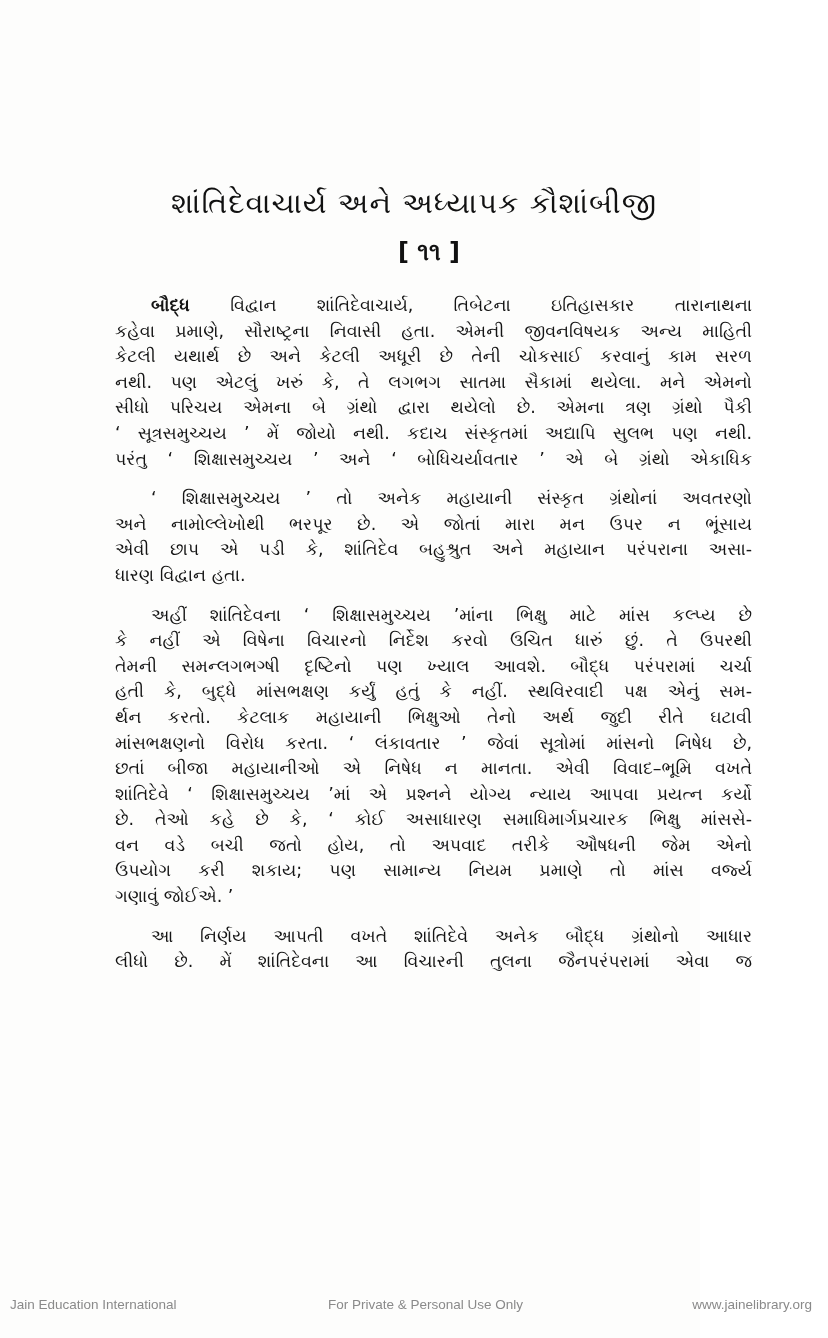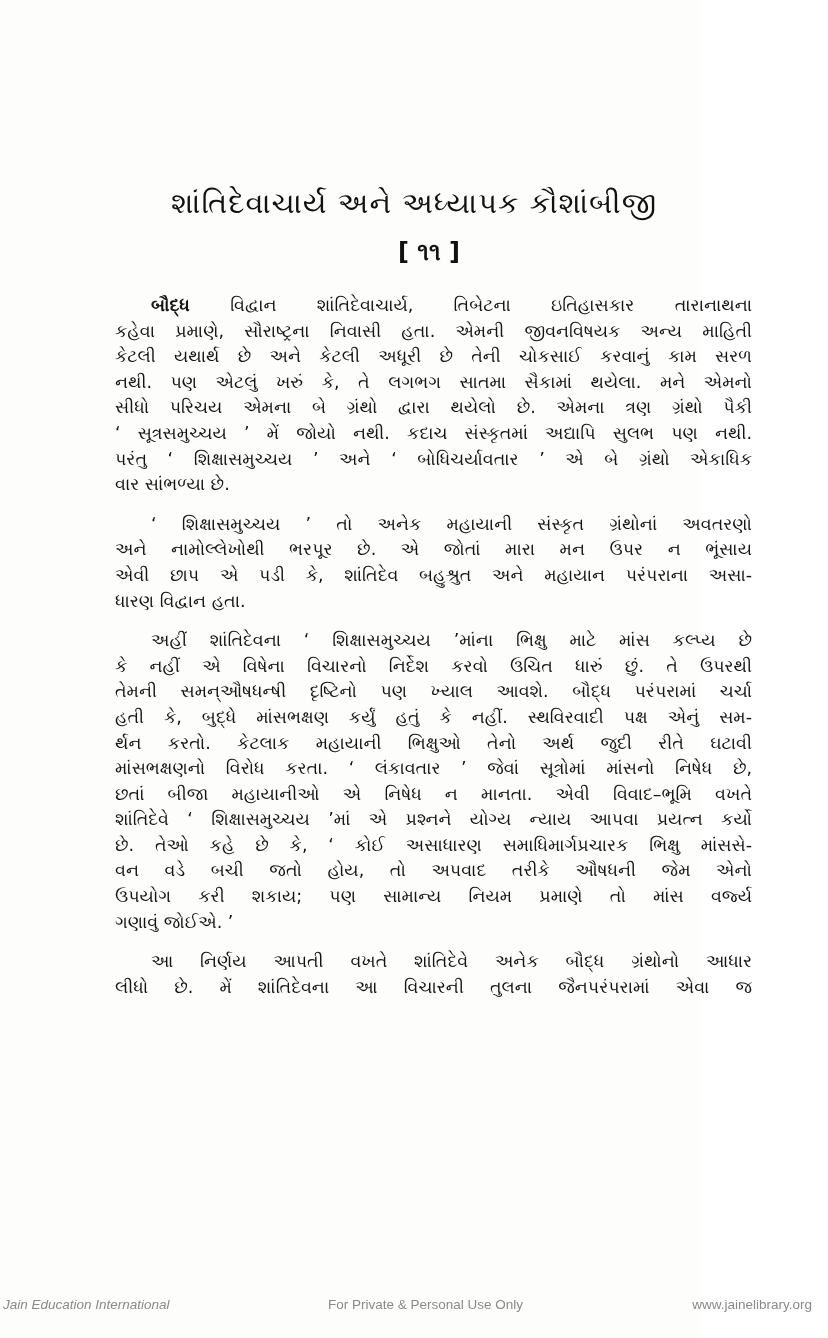--- a/index.html
+++ b/index.html
@@ -13,53 +13,52 @@
   .body { position:absolute; left:115px; top:293px; width:637px; }
   .line { font-size:17.5px; line-height:25.6px; height:25.6px; white-space:nowrap;
           text-align:justify; text-align-last:justify; overflow:hidden; }
   .line.last { text-align-last:left; }
   .line.indent { padding-left:36px; }
   .para-gap { height:14px; }
   .lead { font-weight:bold; }
   .footer { position:absolute; top:1297px; left:0; width:828px; height:22px;
             font-family:"Liberation Sans", sans-serif; font-size:13.5px; color:#8a8a8a; }
   .footer span { position:absolute; top:0; }
-  .f-left { left:3px;font-style:italic; }
+  .f-left { left:10px; }
   .f-mid { left:328px; }
   .f-right { right:16px;text-align:right; }
 </style>
 </head>
 <body>
 
 <div class="page">
 
   <div class="title">શાંતિદેવાચાર્ય અને અધ્યાપક કૌશાંબીજી</div>
   <div class="chapter">[ ૧૧ ]</div>
 
   <div class="body">
 
     <div class="line indent"><span class="lead">બૌદ્ધ</span><span> વિદ્વાન શાંતિદેવાચાર્ય, તિબેટના ઇતિહાસકાર તારાનાથના</span></div>
     <div class="line">કહેવા પ્રમાણે, સૌરાષ્ટ્રના નિવાસી હતા. એમની જીવનવિષયક અન્ય માહિતી</div>
     <div class="line">કેટલી યથાર્થ છે અને કેટલી અધૂરી છે તેની ચોકસાઈ કરવાનું કામ સરળ</div>
     <div class="line">નથી. પણ એટલું ખરું કે, તે લગભગ સાતમા સૈકામાં થયેલા. મને એમનો</div>
     <div class="line">સીધો પરિચય એમના બે ગ્રંથો દ્વારા થયેલો છે. એમના ત્રણ ગ્રંથો પૈકી</div>
     <div class="line">‘ સૂત્રસમુચ્ચય ’ મેં જોયો નથી. કદાચ સંસ્કૃતમાં અદ્યાપિ સુલભ પણ નથી.</div>
     <div class="line">પરંતુ ‘ શિક્ષાસમુચ્ચય ’ અને ‘ બોધિચર્યાવતાર ’ એ બે ગ્રંથો એકાધિક</div>
-    <div class="line last">વાર સાંભળ્યા છે.</div>
     <div class="para-gap"></div>
 
     <div class="line indent">‘ શિક્ષાસમુચ્ચય ’ તો અનેક મહાયાની સંસ્કૃત ગ્રંથોનાં અવતરણો</div>
     <div class="line">અને નામોલ્લેખોથી ભરપૂર છે. એ જોતાં મારા મન ઉપર ન ભૂંસાય</div>
     <div class="line">એવી છાપ એ પડી કે, શાંતિદેવ બહુશ્રુત અને મહાયાન પરંપરાના અસા-</div>
     <div class="line last">ધારણ વિદ્વાન હતા.</div>
     <div class="para-gap"></div>
 
     <div class="line indent">અહીં શાંતિદેવના ‘ શિક્ષાસમુચ્ચય ’માંના ભિક્ષુ માટે માંસ કલ્પ્ય છે</div>
     <div class="line">કે નહીં એ વિષેના વિચારનો નિર્દેશ કરવો ઉચિત ધારું છું. તે ઉપરથી</div>
-    <div class="line">તેમની સમન્ઔષધન્ષી દૃષ્ટિનો પણ ખ્યાલ આવશે. બૌદ્ધ પરંપરામાં ચર્ચા</div>
+    <div class="line">તેમની સમન્લગભગ્ષી દૃષ્ટિનો પણ ખ્યાલ આવશે. બૌદ્ધ પરંપરામાં ચર્ચા</div>
     <div class="line">હતી કે, બુદ્ધે માંસભક્ષણ કર્યું હતું કે નહીં. સ્થવિરવાદી પક્ષ એનું સમ-</div>
     <div class="line">ર્થન કરતો. કેટલાક મહાયાની ભિક્ષુઓ તેનો અર્થ જુદી રીતે ઘટાવી</div>
     <div class="line">માંસભક્ષણનો વિરોધ કરતા. ‘ લંકાવતાર ’ જેવાં સૂત્રોમાં માંસનો નિષેધ છે,</div>
     <div class="line">છતાં બીજા મહાયાનીઓ એ નિષેધ ન માનતા. એવી વિવાદ–ભૂમિ વખતે</div>
     <div class="line">શાંતિદેવે ‘ શિક્ષાસમુચ્ચય ’માં એ પ્રશ્નને યોગ્ય ન્યાય આપવા પ્રયત્ન કર્યો</div>
     <div class="line">છે. તેઓ કહે છે કે, ‘ કોઈ અસાધારણ સમાધિમાર્ગપ્રચારક ભિક્ષુ માંસસે-</div>
     <div class="line">વન વડે બચી જતો હોય, તો અપવાદ તરીકે ઔષધની જેમ એનો</div>
     <div class="line">ઉપયોગ કરી શકાય; પણ સામાન્ય નિયમ પ્રમાણે તો માંસ વર્જ્ય</div>
     <div class="line last">ગણાવું જોઈએ. ’</div>
     <div class="para-gap"></div>

